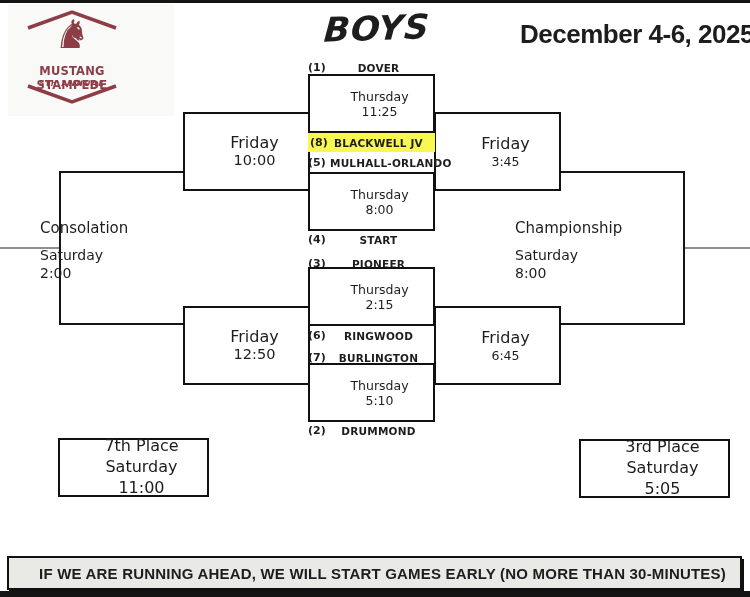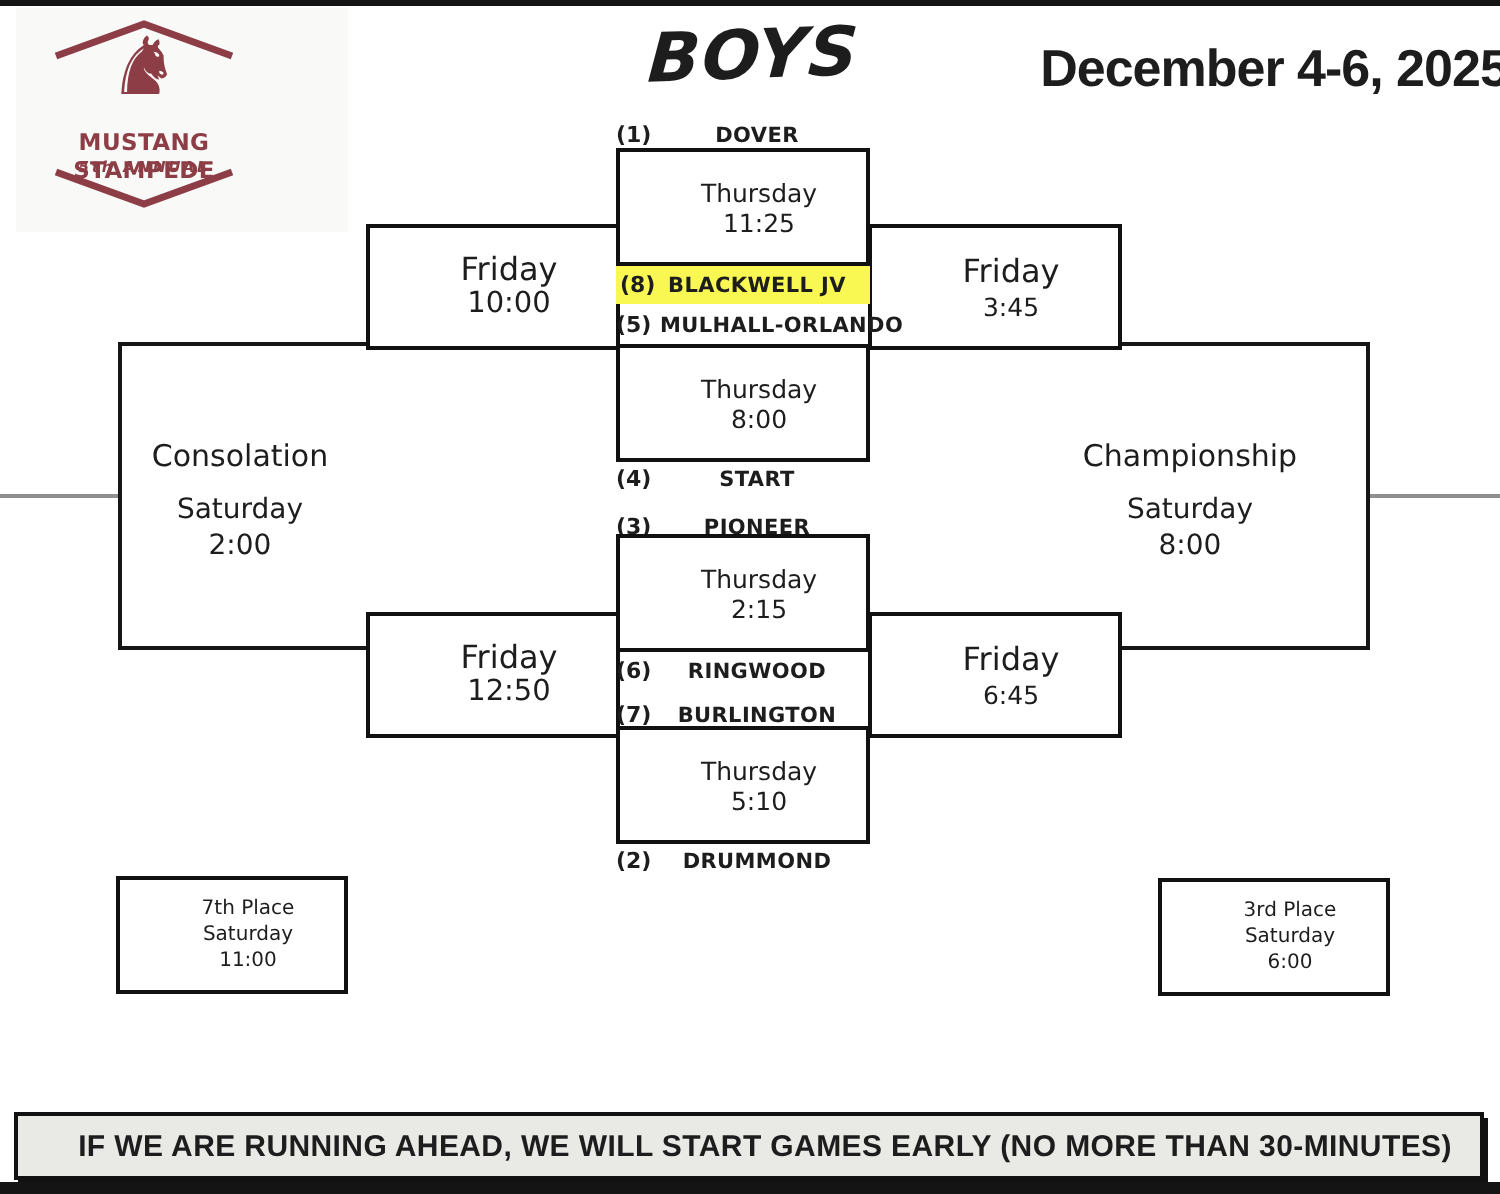--- a/index.html
+++ b/index.html
@@ -39,28 +39,28 @@
     font-weight:bold;font-size:11px;}
   .team-label .seed{width:22px;text-align:left;padding-left:2px;flex:none;}
   .team-label .tname{flex:1;text-align:center;font-size:10.5px;letter-spacing:.2px;
     white-space:nowrap;padding-right:10px;}
   .team-label.hl{left:308px;width:127px;background:#f9f751;height:19px;}
 
   
   .box{border:2px solid #111;background:#fff;display:flex;flex-direction:column;
     align-items:center;justify-content:center;text-align:center;line-height:1.2;padding-left:16px;}
   .game-box{left:308px;width:127px;height:59px;font-size:12.5px;}
-  .sf-box{width:127px;height:63px;}
+  .sf-box{width:127px;height:79px;}
   .sf-box .day{font-size:16px;}
   .sf-box .time-lg{font-size:14.5px;}
   .sf-box .time-sm{font-size:12.5px;}
-  .place-box{width:116px;height:59px;font-size:10px;line-height:1.3;}
+  .place-box{width:151px;height:59px;font-size:16px;line-height:1.3;}
 
   
-  .final-label{text-align:center;width:160px;}
+  .final-label{text-align:left;width:160px;}
   .final-label .fname{font-size:15px;}
   .final-label .fwhen{font-size:14px;margin-top:10px;line-height:1.25;}
 
   
   .banner{left:7px;top:556px;width:735px;height:34px;border:2px solid #111;
     background:#e9e9e6;display:flex;align-items:center;justify-content:center;
     font-family:"Liberation Sans", sans-serif;font-weight:bold;font-size:15px;
     letter-spacing:.2px;box-shadow:2px 3px 0 0 #111;padding-left:16px;}
 </style>
 </head>
@@ -178,21 +178,21 @@
   </div>
 
   <div class="abs box place-box" style="left:58px;top:438px;">
     <div>7th Place</div>
     <div>Saturday</div>
     <div>11:00</div>
   </div>
   <div class="abs box place-box" style="left:579px;top:439px;">
     <div>3rd Place</div>
     <div>Saturday</div>
-    <div>6:00</div>
+    <div>5:05</div>
   </div>
 
   <div class="abs banner">
     <span>IF WE ARE RUNNING AHEAD, WE WILL START GAMES EARLY (NO MORE THAN 30-MINUTES)</span>
   </div>
 
   <div class="abs edge-bottom"></div>
 
 </div>
 

